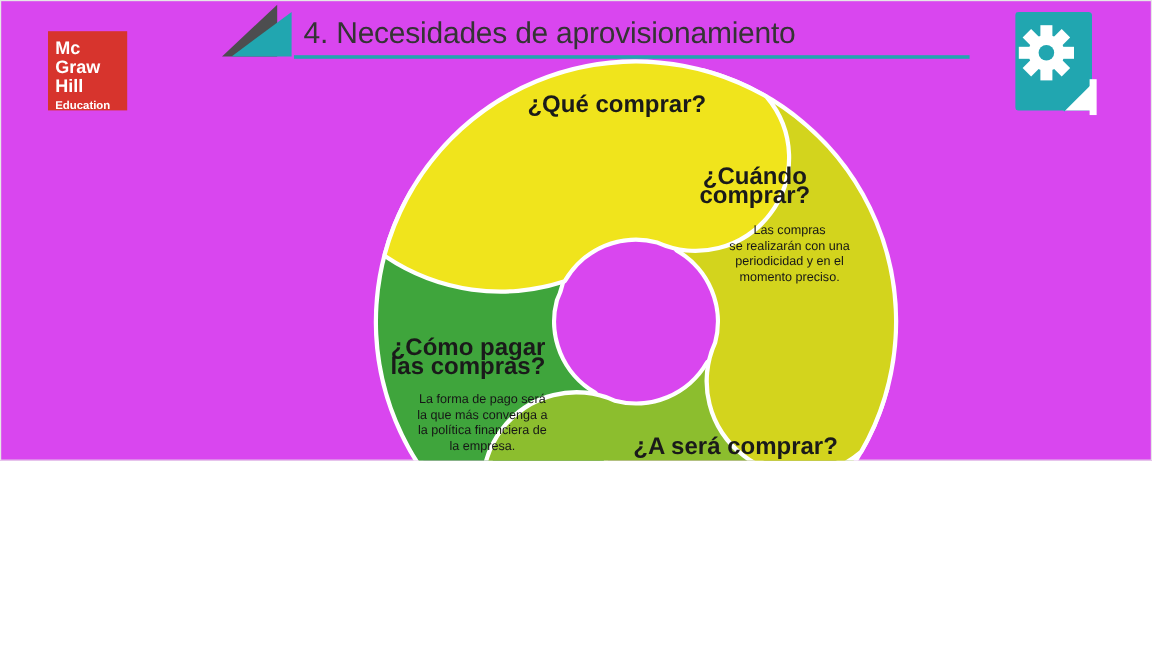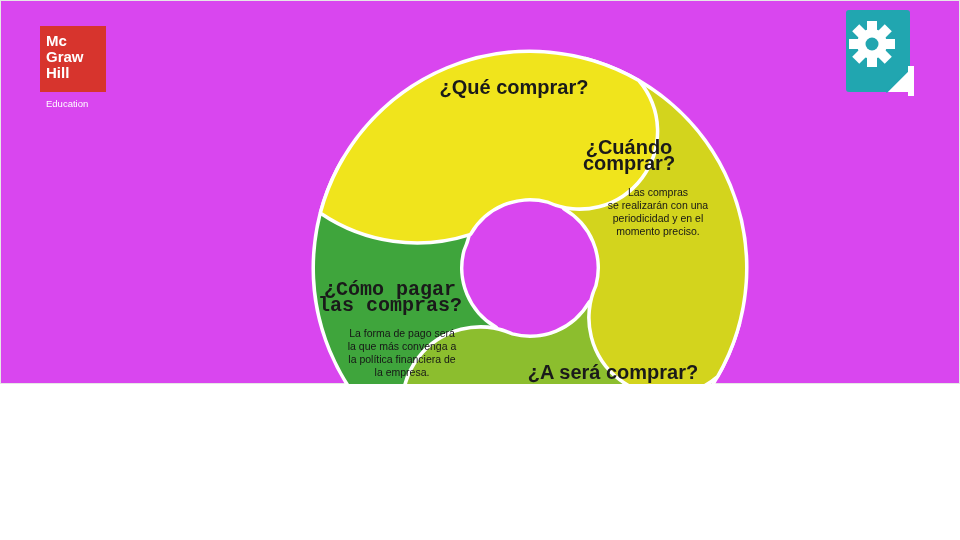--- a/index.html
+++ b/index.html
@@ -7,41 +7,41 @@
     position:relative;width:960px;height:384px;background:#d946ef;overflow:hidden;
     font-family:"Liberation Sans", sans-serif;color:#1c1c1c;
     outline:1px solid #e6e6e6;outline-offset:-1px;
   }
   
   .logo{
     position:absolute;left:40px;top:26px;width:66px;height:66px;
     padding:7px 6px;box-sizing:border-box;color:#fff;line-height:1;
   }
   .logo .l1{display:block;font-weight:bold;font-size:15px;line-height:16px;letter-spacing:0px;}
-  .logo .l2{display:block;font-weight:normal;font-size:9.5px;margin-top:18px;}
+  .logo .l2{display:block;font-weight:bold;font-size:9.5px;margin-top:3px;}
   
   .title-row{position:absolute;left:185px;top:0px;width:640px;height:60px;}
   .title-tri{position:absolute;left:0px;top:2px;}
   .page-title{
     position:absolute;left:68px;top:14px;margin:0;font-size:25px;font-weight:500;
     color:#343434;white-space:nowrap;letter-spacing:-0.2px;
   }
   .title-underline{position:absolute;left:60px;top:46px;width:563px;height:2.5px;}
   
   .doc-icon{position:absolute;left:846px;top:10px;}
   
   .diagram-svg{position:absolute;left:295px;top:33px;}
   .seg-text{position:absolute;text-align:center;}
   .seg-question{font-weight:bold;font-size:20px;line-height:16px;white-space:pre-line;color:#1a1a1a;}
   .seg-answer{font-size:10.5px;line-height:13px;white-space:pre-line;color:#161616;margin-top:0;}
   .q1{left:404px;top:79px;width:220px;}
   .b1{left:355px;top:103px;width:240px;}
   .q2{left:559px;top:139px;width:140px;}
   .b2{left:578px;top:186px;width:160px;}
-  .q3{left:310px;top:282px;width:160px;font-family:Liberation Mono, monospace;}
+  .q3{left:310px;top:282px;width:160px;}
   .b3{left:322px;top:327px;width:160px;}
   .q4{left:503px;top:364px;width:220px;}
   .b4{left:466px;top:391px;width:240px;}
   
   .fig-caption{
     position:absolute;left:0;top:488px;width:100%;text-align:center;
     font-style:italic;font-size:13px;color:#2a2a2a;
   }
   .white-notch{position:absolute;left:300px;top:509px;width:500px;height:9px;background:#fff;}
   .footer-bar{
@@ -55,20 +55,28 @@
 
 <div class="slide">
 
   <div class="logo" id="logo-box" style="background: rgb(215, 52, 45);">
     <span class="l1">Mc</span>
     <span class="l1">Graw</span>
     <span class="l1">Hill</span>
     <span class="l2">Education</span>
   </div>
 
+  <div class="title-row">
+    <svg class="title-tri" width="62" height="48" viewBox="0 0 62 48">
+      <polygon id="tri-dark" points="0,45 46,2 46,45" fill="#4d4d4f"></polygon>
+      <polygon id="tri-teal" points="8,45 58,8 58,45" fill="#21a6b0"></polygon>
+    </svg>
+    <h1 class="page-title">4. Necesidades de aprovisionamiento</h1>
+    <div class="title-underline" id="title-rule" style="background: rgb(33, 166, 176);"></div>
+  </div>
 
   <svg class="doc-icon" width="68" height="86" viewBox="0 0 68 86">
     <rect id="doc-rect" x="0" y="0" width="64" height="82" rx="3" fill="#21a6b0"></rect>
     <g transform="translate(26,34)">
       <g fill="#ffffff">
         <rect x="-5" y="-23" width="10" height="46"></rect>
         <rect x="-5" y="-23" width="10" height="46" transform="rotate(45)"></rect>
         <rect x="-5" y="-23" width="10" height="46" transform="rotate(90)"></rect>
         <rect x="-5" y="-23" width="10" height="46" transform="rotate(135)"></rect>
         <circle r="15"></circle>

